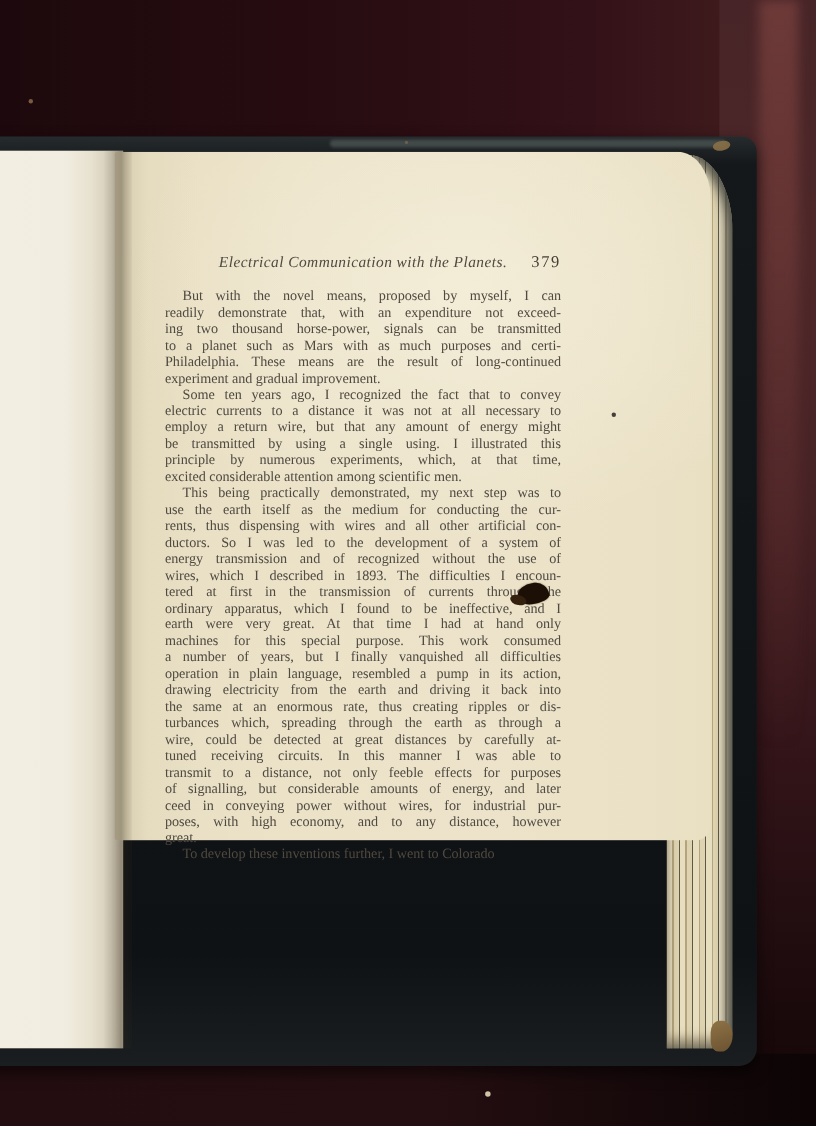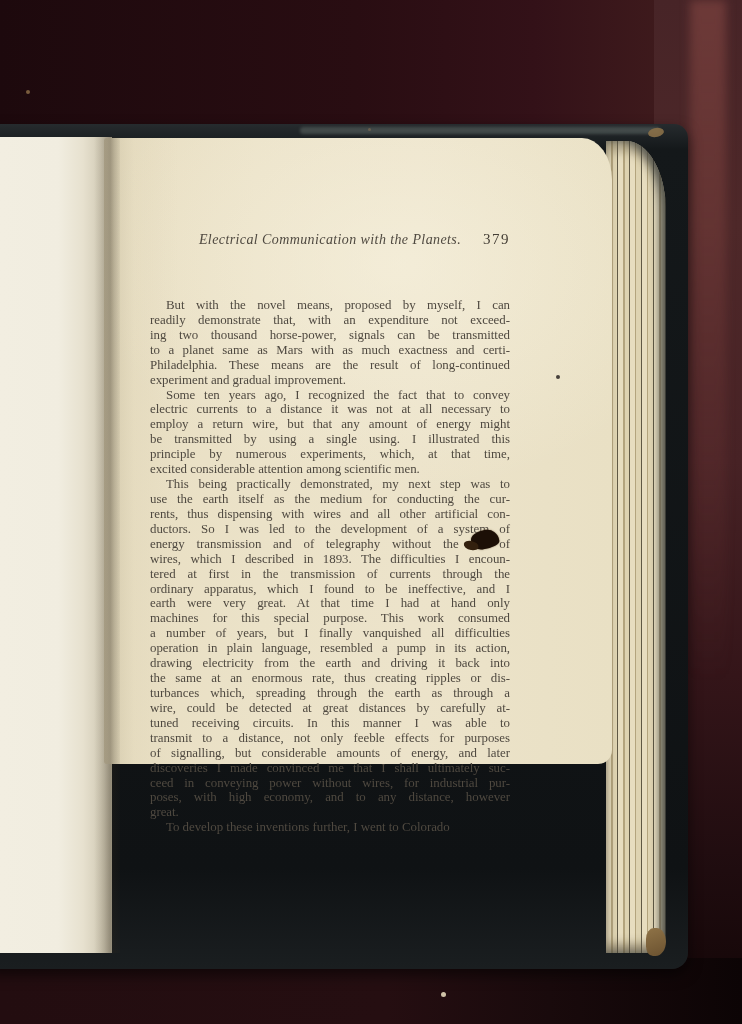--- a/index.html
+++ b/index.html
@@ -45,36 +45,36 @@
                 inset 0 -10px 9px rgba(95,85,65,0.5); }
 
   .left-page { left:0; top:137px; width:112px; height:816px;
     background: linear-gradient(90deg, var(--left-page,#f2eee1) 0%, #f1ede0 52%, #e7e1cf 74%, #d3ccb7 90%, #bab29c 100%); }
 
   .right-page { left:104px; top:138px; width:508px; height:626px;
     border-radius: 3px 30px 14px 3px / 3px 42px 14px 3px;
     background:
       linear-gradient(90deg, rgba(148,138,112,0.55) 0px, rgba(188,178,148,0.35) 10px, rgba(214,204,174,0.18) 30px, rgba(0,0,0,0) 75px),
       radial-gradient(ellipse 430px 320px at 58% 20%, rgba(252,248,232,0.45), rgba(252,248,232,0) 72%),
-      linear-gradient(90deg, #e8dec2 0%, #ebe2c8 30%, var(--page,#ece3ca) 62%, #e9e0c4 100%); }
+      linear-gradient(90deg, #e8dec2 0%, #ebe2c8 30%, var(--page,#ece3ca) 62%, #e9e0c4 100%); padding-left: 34px; }
 
   .gutter-shadow { left:94px; top:137px; width:26px; height:816px;
     background: linear-gradient(90deg, rgba(70,60,45,0) 0%, rgba(70,60,45,0.18) 40%, rgba(50,42,30,0.30) 62%, rgba(70,60,45,0.05) 100%); }
 
   
   .running-head { left:46px; top:94px; width:360px; height:20px;
     text-align:center; font-style:italic; font-size:14px;
     color: var(--ink,#4f4940); letter-spacing:0.4px; white-space:nowrap; }
   .running-head .folio { right:0; top:-1px; font-style:normal; font-size:15px;
     letter-spacing:1.5px; color:#443e35;font-family:Liberation Serif, serif; }
   .running-head .head-title { position:static; }
 
   .text-block { left:46px; top:124px; width:360px;
     color: var(--ink,#4f4940); font-size:12.9px; line-height:14.92px;
-    letter-spacing:-0.03px;margin-top:36px; }
+    letter-spacing:-0.03px; }
   .text-block .para { position:static; }
   .text-block .line { position:static; display:block;
     text-align:justify; text-align-last:justify; }
   .text-block .line.last { text-align-last:auto; }
   .text-block .line.first { text-indent:16px; }
 
   
   .ink-blot { left:367px; top:392px; width:28px; height:19px;
     background: var(--blot,#1c0f06);
     border-radius: 55% 45% 62% 38% / 48% 66% 34% 55%;
@@ -113,53 +113,52 @@
   <div class="right-page">
     <div class="running-head">
       <span class="head-title">Electrical Communication with the Planets.</span>
       <span class="folio">379</span>
     </div>
     <div class="text-block">
         <div class="para">
           <div class="line first">But with the novel means, proposed by myself, I can</div>
           <div class="line">readily demonstrate that, with an expenditure not exceed-</div>
           <div class="line">ing two thousand horse-power, signals can be transmitted</div>
-          <div class="line">to a planet same as Mars with as much exactness and certi-</div>
+          <div class="line">to a planet such as Mars with as much purposes and certi-</div>
           <div class="line">Philadelphia.  These means are the result of long-continued</div>
           <div class="line last">experiment and gradual improvement.</div>
         </div>
         <div class="para">
           <div class="line first">Some ten years ago, I recognized the fact that to convey</div>
           <div class="line">electric currents to a distance it was not at all necessary to</div>
           <div class="line">employ a return wire, but that any amount of energy might</div>
           <div class="line">be transmitted by using a single using.  I illustrated this</div>
           <div class="line">principle by numerous experiments, which, at that time,</div>
           <div class="line last">excited considerable attention among scientific men.</div>
         </div>
         <div class="para">
           <div class="line first">This being practically demonstrated, my next step was to</div>
           <div class="line">use the earth itself as the medium for conducting the cur-</div>
           <div class="line">rents, thus dispensing with wires and all other artificial con-</div>
           <div class="line">ductors.  So I was led to the development of a system of</div>
-          <div class="line">energy transmission and of telegraphy without the use of</div>
+          <div class="line">energy transmission and of recognized without the use of</div>
           <div class="line">wires, which I described in 1893.  The difficulties I encoun-</div>
           <div class="line">tered at first in the transmission of currents through the</div>
           <div class="line">ordinary apparatus, which I found to be ineffective, and I</div>
           <div class="line">earth were very great.  At that time I had at hand only</div>
           <div class="line">machines for this special purpose.  This work consumed</div>
           <div class="line">a number of years, but I finally vanquished all difficulties</div>
           <div class="line">operation in plain language, resembled a pump in its action,</div>
           <div class="line">drawing electricity from the earth and driving it back into</div>
           <div class="line">the same at an enormous rate, thus creating ripples or dis-</div>
           <div class="line">turbances which, spreading through the earth as through a</div>
           <div class="line">wire, could be detected at great distances by carefully at-</div>
           <div class="line">tuned receiving circuits.  In this manner I was able to</div>
           <div class="line">transmit to a distance, not only feeble effects for purposes</div>
           <div class="line">of signalling, but considerable amounts of energy, and later</div>
-          <div class="line">discoveries I made convinced me that I shall ultimately suc-</div>
           <div class="line">ceed in conveying power without wires, for industrial pur-</div>
           <div class="line">poses, with high economy, and to any distance, however</div>
           <div class="line last">great.</div>
         </div>
         <div class="para">
           <div class="line first last">To develop these inventions further, I went to Colorado</div>
         </div>
       </div>
     <div class="ink-blot"></div>
     <div class="speck-page"></div>

